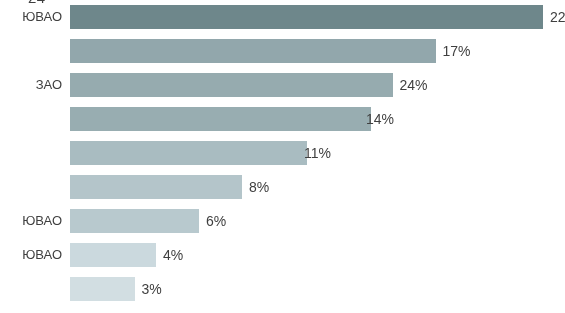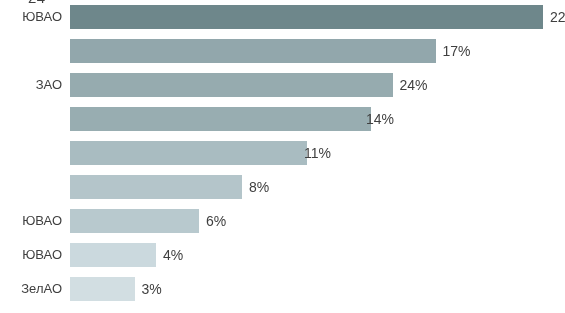--- a/index.html
+++ b/index.html
@@ -129,21 +129,20 @@
         </div>
       </div>
       <div class="bar-row">
         <div class="cat-label">ЮВАО</div>
         <div class="bar-track">
           <div class="bar" style="width: 86px; background: rgb(203, 217, 222);"></div>
           <div class="val-label" style="left: 86px;">4%</div>
         </div>
       </div>
       <div class="bar-row">
-        <div class="cat-label">ЗелАО</div>
         <div class="bar-track">
           <div class="bar" style="width: 64.5px; background: rgb(210, 222, 226);"></div>
           <div class="val-label" style="left: 64.5px;">3%</div>
         </div>
       </div>
     </div>
 
 </div>
 
 </body></html>

